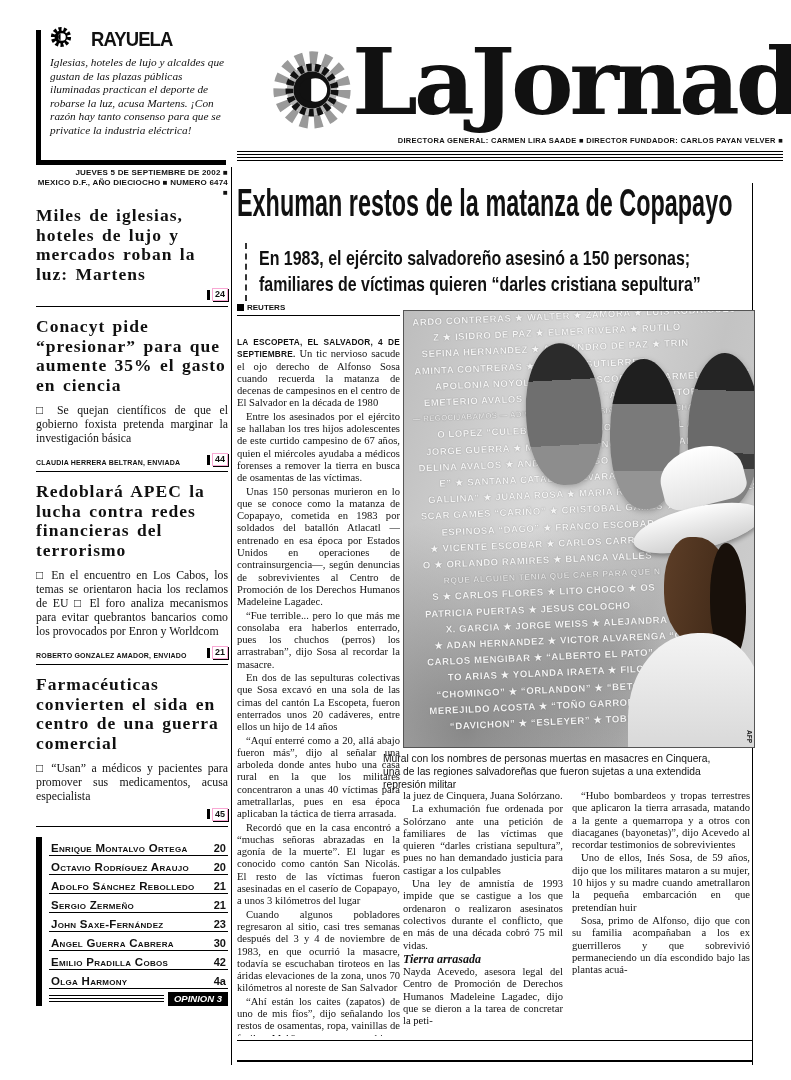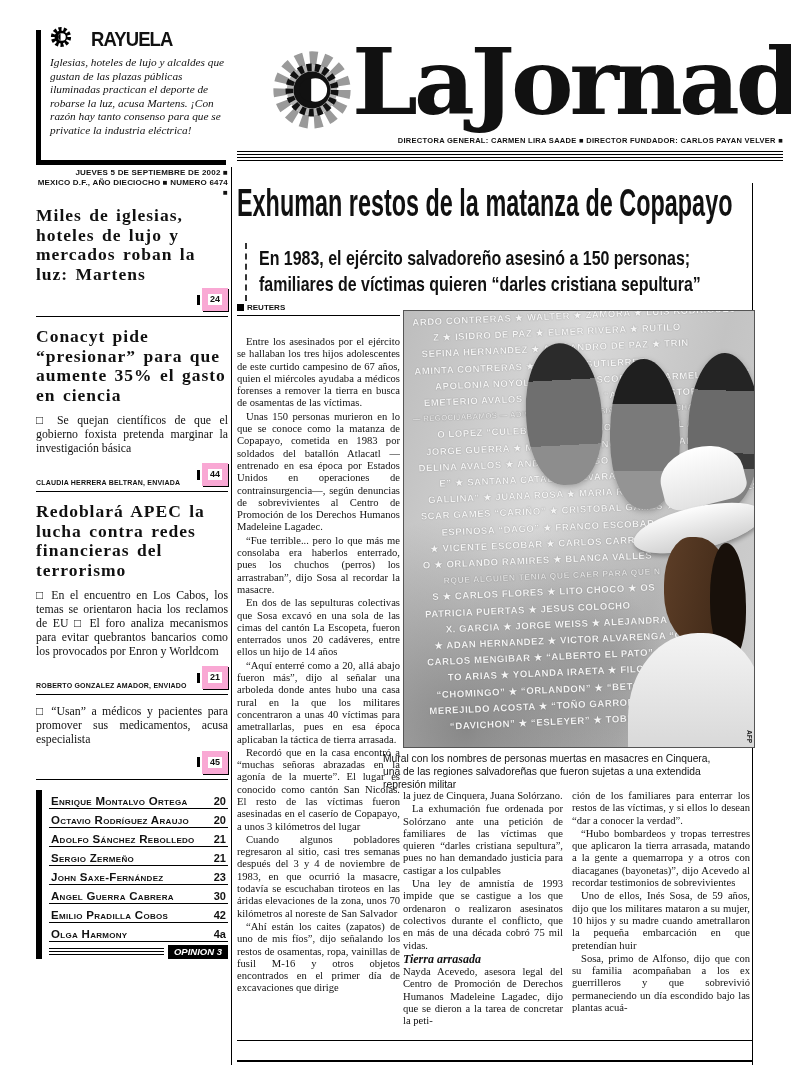--- a/index.html
+++ b/index.html
@@ -34,21 +34,21 @@
   .sidebar{position:absolute;left:36px;top:168px;width:192px;}
   .side-dateline{text-align:right;font-family:"Liberation Sans",sans-serif;font-weight:bold;
                  font-size:8px;line-height:10px;letter-spacing:.2px;margin-bottom:8px;}
   .story{border-bottom:1px solid #000;padding-bottom:5px;margin-bottom:10px;}
   .s-head{font-weight:bold;font-size:17.5px;line-height:19.5px;letter-spacing:1px;word-spacing:2px;}
   .s-deck{margin-top:9px;font-size:11.8px;line-height:13.8px;text-align:justify;}
   .s-by-row{display:flex;justify-content:space-between;align-items:flex-end;margin-top:8px;}
   .s-byline{font-family:"Liberation Sans",sans-serif;font-weight:bold;font-size:7px;letter-spacing:.2px;}
   .pageref{display:inline-flex;align-items:center;margin-left:auto;}
   .pageref .tick{width:3px;height:10px;background:#000;margin-right:2px;}
-  .pageref .num{border:6px solid #f9a8d4;box-shadow:1px 1px 0 #000;padding:0 2px;
+  .pageref .num{border:1px solid #f9a8d4;box-shadow:1px 1px 0 #000;padding:0 2px;
                 font-family:"Liberation Sans",sans-serif;font-weight:bold;font-size:9px;line-height:11px;}
   .refrow{display:flex;justify-content:flex-end;margin-top:4px;}
 
   
   .colmnists{border-left:6px solid #000;padding-left:7px;margin-top:4px;}
   .c-row{display:flex;justify-content:space-between;align-items:flex-end;
          border-bottom:1px solid #000;padding:2px 2px 1px 2px;height:15px;}
   .c-name{font-family:"Liberation Sans",sans-serif;font-variant:small-caps;font-weight:bold;
           font-size:11.5px;letter-spacing:.3px;}
   .c-page{font-weight:bold;font-size:11px;font-family:"Liberation Sans",sans-serif;}
@@ -207,20 +207,21 @@
       <div class="s-by-row">
         <span class="s-byline">ROBERTO GONZALEZ AMADOR, ENVIADO</span>
         <span class="pageref">
             <span class="tick"></span>
             <span class="num">21</span>
           </span>
       </div>
     </div>
 
     <div class="story">
+      <div class="s-head">Farmacéuticas convierten el sida en centro de una guerra comercial</div>
       <div class="s-deck">□ “Usan” a médicos y pacientes para promover sus medicamentos, acusa especialista</div>
       <div class="refrow">
           <span class="pageref">
             <span class="tick"></span>
             <span class="num">45</span>
           </span>
         </div>
     </div>
 
     <div class="colmnists">
@@ -270,20 +271,21 @@
   <div class="m-headline">Exhuman restos de la matanza de Copapayo</div>
   <div class="m-deck">
     <div>En 1983, el ejército salvadoreño asesinó a 150 personas;</div>
     <div>familiares de víctimas quieren “darles cristiana sepultura”</div>
   </div>
   <div class="agency">
     <span class="sq"></span><span>REUTERS</span>
   </div>
 
   <div class="artcol" id="col1">
+    <p class="bp"><span class="art-dateline">LA ESCOPETA, EL SALVADOR, 4 DE SEPTIEMBRE.</span> <span>Un tic nervioso sacude el ojo derecho de Alfonso Sosa cuando recuerda la matanza de decenas de campesinos en el centro de El Salvador en la década de 1980</span></p>
     <p class="ind">Entre los asesinados por el ejército se hallaban los tres hijos adolescentes de este curtido campesino de 67 años, quien el miércoles ayudaba a médicos forenses a remover la tierra en busca de osamentas de las víctimas.</p>
     <p class="ind">Unas 150 personas murieron en lo que se conoce como la matanza de Copapayo, cometida en 1983 por soldados del batallón Atlacatl —entrenado en esa época por Estados Unidos en operaciones de contrainsurgencia—, según denuncias de sobrevivientes al Centro de Promoción de los Derechos Humanos Madeleine Lagadec.</p>
     <p class="ind">“Fue terrible... pero lo que más me consolaba era haberlos enterrado, pues los chuchos (perros) los arrastraban”, dijo Sosa al recordar la masacre.</p>
     <p class="ind">En dos de las sepulturas colectivas que Sosa excavó en una sola de las cimas del cantón La Escopeta, fueron enterrados unos 20 cadáveres, entre ellos un hijo de 14 años</p>
     <p class="ind">“Aquí enterré como a 20, allá abajo fueron más”, dijo al señalar una arboleda donde antes hubo una casa rural en la que los militares concentraron a unas 40 víctimas para ametrallarlas, pues en esa época aplicaban la táctica de tierra arrasada.</p>
     <p class="ind">Recordó que en la casa encontró a “muchas señoras abrazadas en la agonía de la muerte”. El lugar es conocido como cantón San Nicolás. El resto de las víctimas fueron asesinadas en el caserío de Copapayo, a unos 3 kilómetros del lugar</p>
     <p class="ind">Cuando algunos pobladores regresaron al sitio, casi tres semanas después del 3 y 4 de noviembre de 1983, en que ocurrió la masacre, todavía se escuchaban tiroteos en las áridas elevaciones de la zona, unos 70 kilómetros al noreste de San Salvador</p>
     <p class="ind">“Ahí están los caites (zapatos) de uno de mis fíos”, dijo señalando los restos de osamentas, ropa, vainillas de fusil M-16 y otros objetos encontrados en el primer día de excavaciones que dirige</p>
   </div>
 
@@ -334,21 +336,20 @@
 
   <div class="artcol" id="col2">
     <p>la juez de Cinquera, Juana Solórzano.</p>
     <p class="ind">La exhumación fue ordenada por Solórzano ante una petición de familiares de las víctimas que quieren “darles cristiana sepultura”, pues no han demandado justicia para castigar a los culpables</p>
     <p class="ind">Una ley de amnistía de 1993 impide que se castigue a los que ordenaron o realizaron asesinatos colectivos durante el conflicto, que en más de una década cobró 75 mil vidas.</p>
     <p class="subhead-it">Tierra arrasada</p>
     <p>Nayda Acevedo, asesora legal del Centro de Promoción de Derechos Humanos Madeleine Lagadec, dijo que se dieron a la tarea de concretar la peti-</p>
   </div>
 
   <div class="artcol" id="col3">
-    <p>ción de los familiares para enterrar los restos de las víctimas, y si ellos lo desean “dar a conocer la verdad”.</p>
     <p class="ind">“Hubo bombardeos y tropas terrestres que aplicaron la tierra arrasada, matando a la gente a quemarropa y a otros con diacaganes (bayonetas)”, dijo Acevedo al recordar testimonios de sobrevivientes</p>
     <p class="ind">Uno de ellos, Inés Sosa, de 59 años, dijo que los militares mataron a su mujer, 10 hijos y su madre cuando ametrallaron la pequeña embarcación en que pretendían huir</p>
     <p class="ind">Sosa, primo de Alfonso, dijo que con su familia acompañaban a los ex guerrilleros y que sobrevivió permaneciendo un día escondido bajo las plantas acuá-</p>
   </div>
 
   <div class="bot-rule1"></div>
   <div class="bot-rule2"></div>
 
 </div>
 

